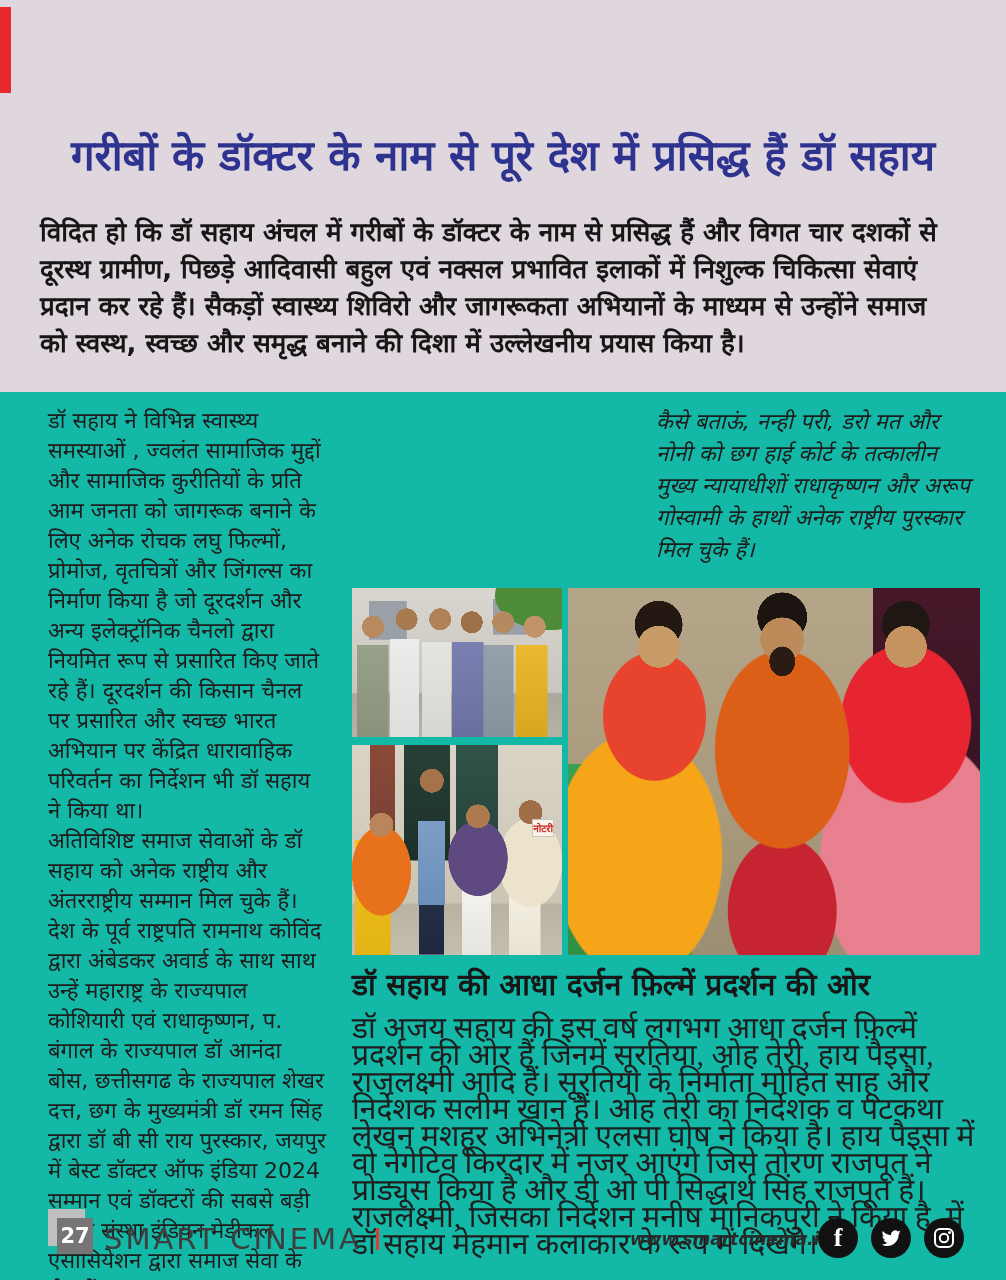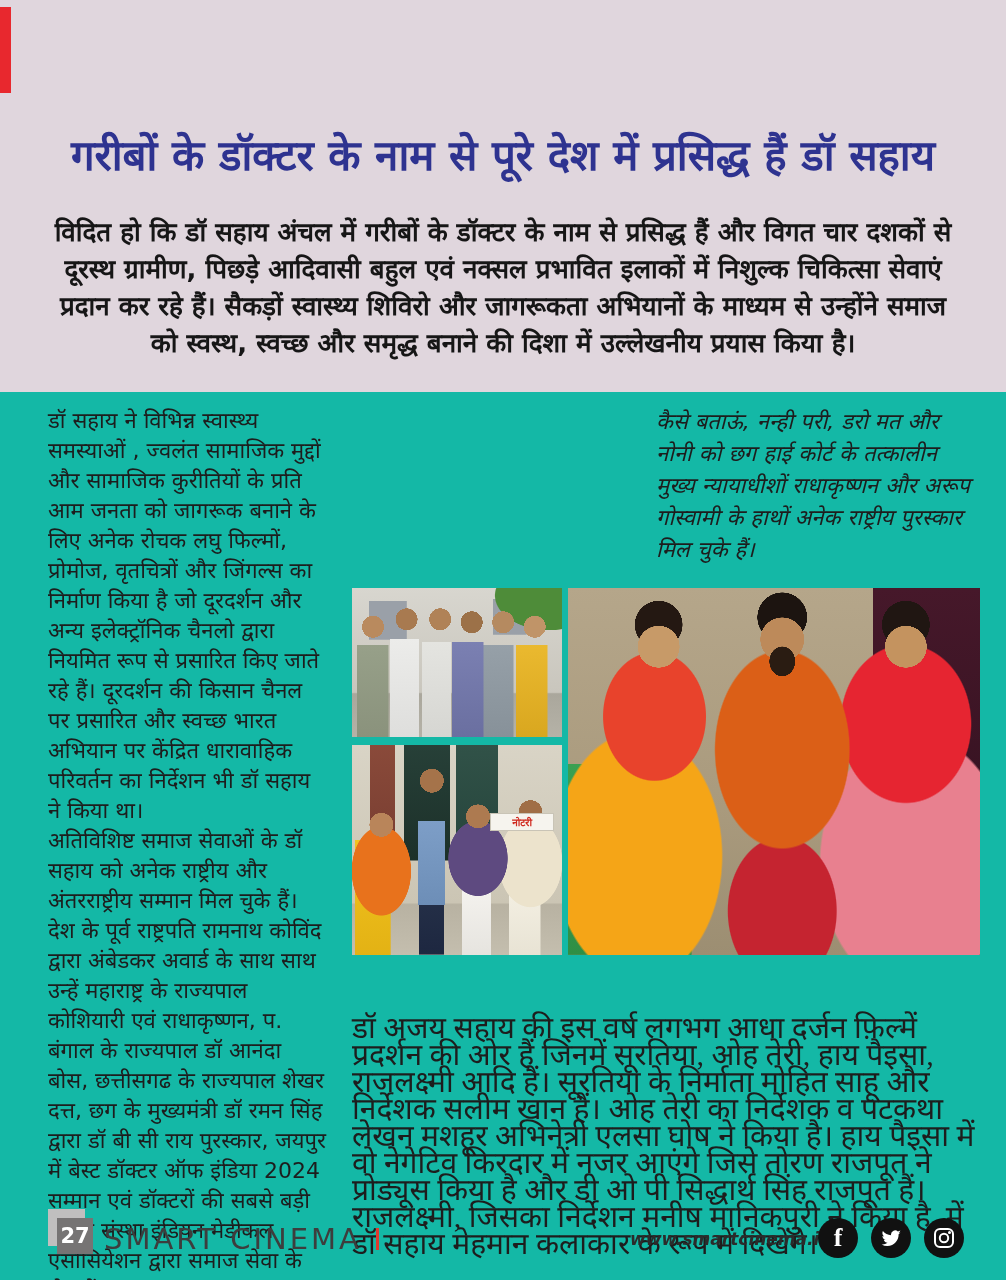--- a/index.html
+++ b/index.html
@@ -5,21 +5,21 @@
   html,body{margin:0;padding:0;background:#ffffff;}
   .page{position:relative;width:1006px;height:1280px;background:#14b8a6;overflow:hidden;
         font-family:"DejaVu Sans","Liberation Sans",sans-serif;color:#1d1d1d;}
 
   
   .band{position:absolute;left:0;top:0;width:1006px;height:392px;background:#e0d6dd;}
   .edge-strip{position:absolute;left:0;top:7px;width:11px;height:86px;background:#e8282e;}
 
   .headline{position:absolute;left:36px;top:130px;width:934px;text-align:center;
             font-size:42px;line-height:52px;font-weight:700;color:#2e3390;}
-  .intro{position:absolute;left:40px;top:214px;width:926px;text-align:center;
+  .intro{position:absolute;left:40px;top:214px;width:926px;
          font-size:26px;line-height:37px;font-weight:600;color:#161616;white-space:pre-line;}
 
   
   .col{position:absolute;top:406px;font-size:22px;font-weight:500;color:#1d1d1d;
        white-space:pre-line;text-align:left;}
   .col1{left:48px;width:280px;line-height:30px;}
   .col2{left:352px;width:286px;line-height:32px;}
   .col3{left:656px;width:316px;line-height:32px;font-style:italic;}
 
   
@@ -53,22 +53,22 @@
       linear-gradient(#27324a,#1d2740) 36% 100% / 12% 36% no-repeat,
       radial-gradient(ellipse 30px 38px at 60% 54%, #5e4a80 98%, transparent),
       linear-gradient(#f4f2ee,#e6e4df) 61% 100% / 14% 32% no-repeat,
       radial-gradient(ellipse 32px 45px at 85% 56%, #ece3cc 98%, transparent),
       linear-gradient(#f3efe2,#e8e3d4) 88% 100% / 15% 30% no-repeat,
       linear-gradient(#f2c31f,#e3b214) 2% 100% / 17% 55% no-repeat,
       linear-gradient(#274038,#1c3029) 32% 0 / 22% 55% no-repeat,
       linear-gradient(#315248,#26453c) 62% 0 / 20% 50% no-repeat,
       linear-gradient(#8a4a3a,#7a3f32) 10% 0 / 12% 45% no-repeat,
       linear-gradient(#d9d4c6 0%,#cbc5b4 75%,#b8b2a2 76%,#c4beae 100%);}
-  .photo-sign{position:absolute;right:8px;top:68px;background:#f6f4ee;color:#d02a20;
-      font-size:10px;font-weight:700;padding:1px 21px;border:1px solid #c9c4b6;}
+  .photo-sign{position:absolute;right:8px;top:74px;background:#f6f4ee;color:#d02a20;
+      font-size:10px;font-weight:700;padding:1px 0;border:1px solid #c9c4b6;}
   .photo-r{left:568px;top:588px;width:412px;height:367px;
     background:
       radial-gradient(ellipse 13px 15px at 52% 20%, #2a1c12 98%, transparent),
       radial-gradient(circle 21px at 22% 16%, #c79a68 99%, transparent),
       radial-gradient(circle 22px at 52% 14%, #bd8a5a 99%, transparent),
       radial-gradient(circle 21px at 82% 16%, #c4935f 99%, transparent),
       radial-gradient(circle 24px at 22% 10%, #241812 99%, transparent),
       radial-gradient(circle 25px at 52% 8%, #1c1410 99%, transparent),
       radial-gradient(circle 24px at 82% 10%, #201612 99%, transparent),
       radial-gradient(ellipse 52px 65px at 21% 35%, #e8432c 98%, transparent),
@@ -122,20 +122,21 @@
 अतिविशिष्ट समाज सेवाओं के डॉ सहाय को अनेक राष्ट्रीय और अंतरराष्ट्रीय सम्मान मिल चुके हैं।
 देश के पूर्व राष्ट्रपति रामनाथ कोविंद द्वारा अंबेडकर अवार्ड के साथ साथ उन्हें महाराष्ट्र के राज्यपाल कोशियारी एवं राधाकृष्णन, प. बंगाल के राज्यपाल डॉ आनंदा बोस, छत्तीसगढ के राज्यपाल शेखर दत्त, छग के मुख्यमंत्री डॉ रमन सिंह द्वारा डॉ बी सी राय पुरस्कार, जयपुर में बेस्ट डॉक्टर ऑफ इंडिया 2024 सम्मान एवं डॉक्टरों की सबसे बड़ी राष्ट्रीय संस्था इंडियन मेडीकल एसोसियेशन द्वारा समाज सेवा के क्षेत्र में</div>
   <div class="col col3">कैसे बताऊं, नन्ही परी, डरो मत और नोनी को छग हाई कोर्ट के तत्कालीन मुख्य न्यायाधीशों राधाकृष्णन और अरूप गोस्वामी के हाथों अनेक राष्ट्रीय पुरस्कार मिल चुके हैं।</div>
 
   <div class="photo photo-tl"></div>
   <div class="photo photo-bl">
     <span class="photo-sign">नोटरी</span>
   </div>
   <div class="photo photo-r"></div>
 
+  <div class="sub-heading">डॉ सहाय की आधा दर्जन फ़िल्में प्रदर्शन की ओर</div>
   <div class="sub-body">डॉ अजय सहाय की इस वर्ष लगभग आधा दर्जन फ़िल्में प्रदर्शन की ओर हैं जिनमें सूरतिया, ओह तेरी, हाय पैइसा, राजलक्ष्मी आदि हैं। सूरतिया के निर्माता मोहित साहू और निर्देशक सलीम खान हैं। ओह तेरी का निर्देशक व पटकथा लेखन मशहूर अभिनेत्री एलसा घोष ने किया है। हाय पैइसा में वो नेगेटिव किरदार में नजर आएंगे जिसे तोरण राजपूत ने प्रोड्यूस किया है और डी ओ पी सिद्धार्थ सिंह राजपूत हैं। राजलक्ष्मी, जिसका निर्देशन मनीष मानिकपुरी ने किया है, में डॉ सहाय मेहमान कलाकार के रूप में दिखेंगे।</div>
 
   <div class="num-back"></div>
   <div class="num-box">27</div>
 
   <div class="mag-line">
     <span class="mag-name">SMART CINEMA</span>
     <span class="mag-sep"></span>
   </div>
 

